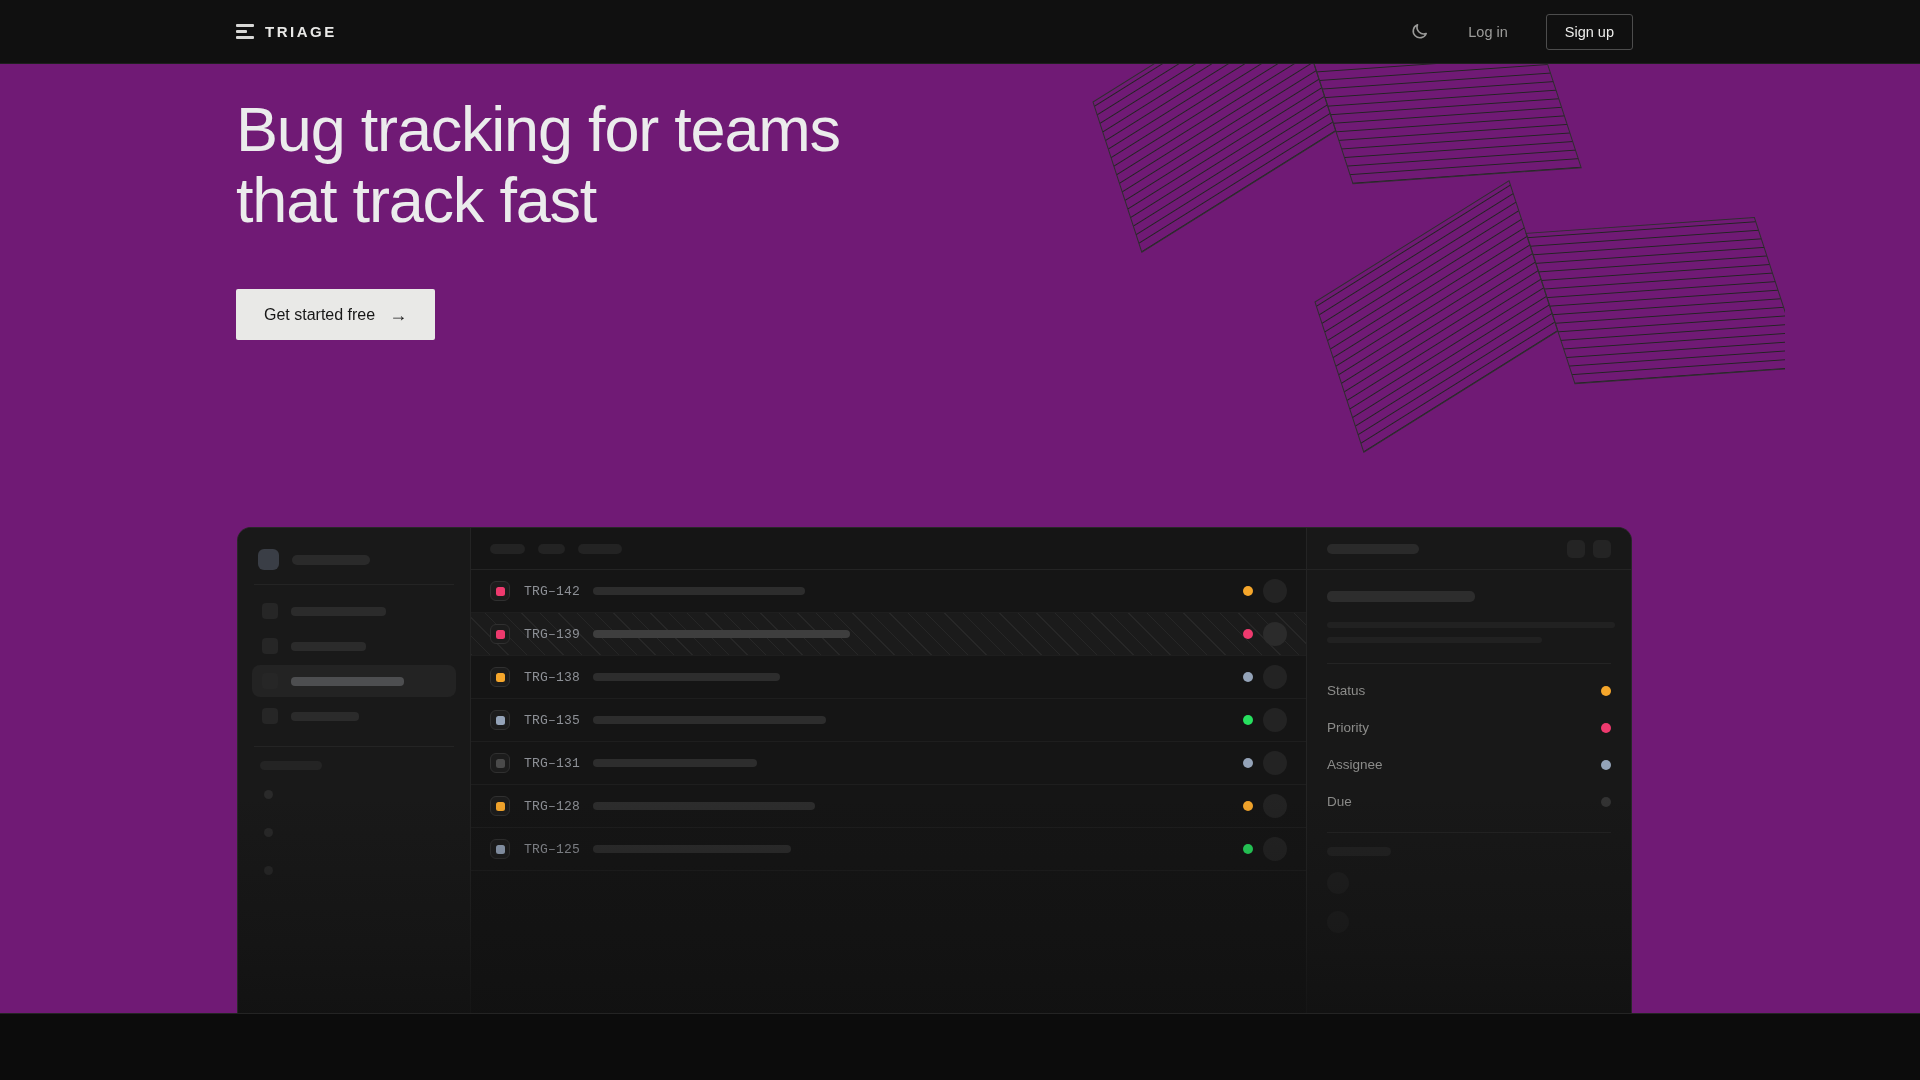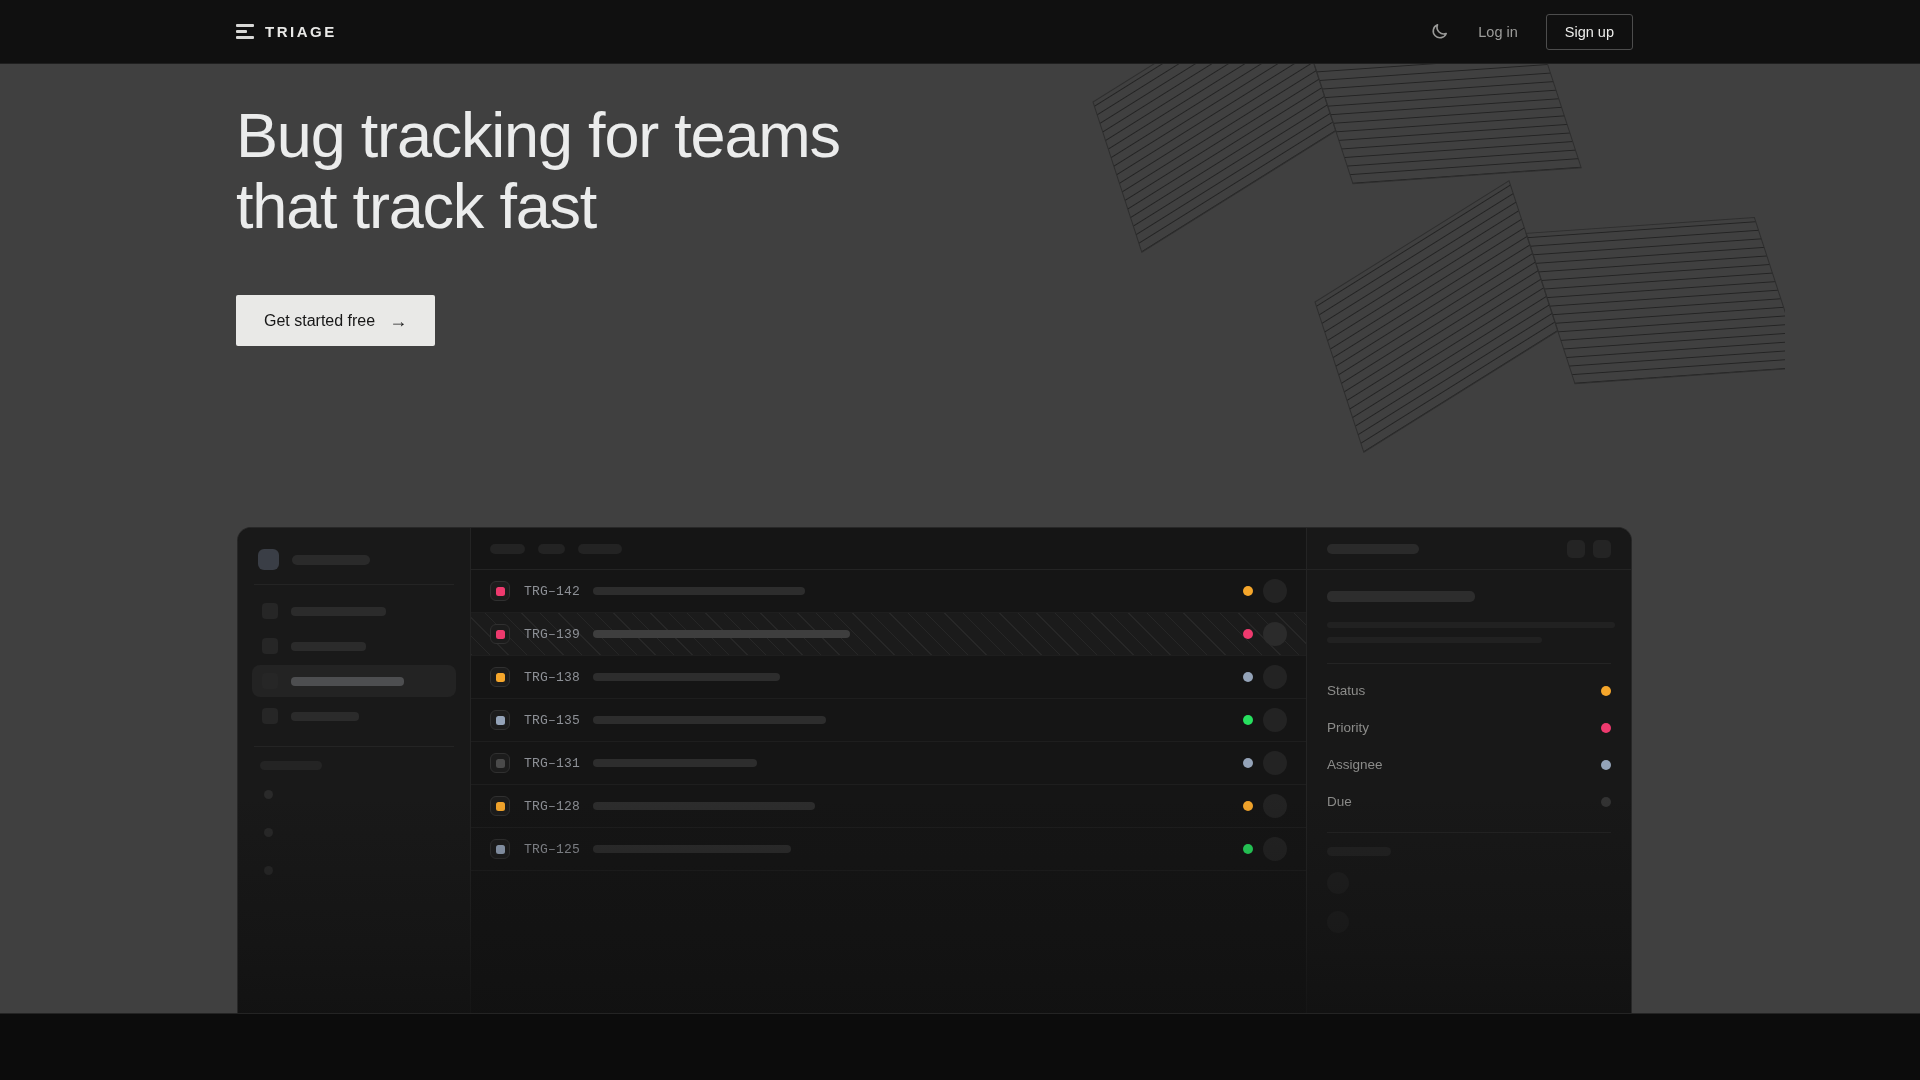--- a/index.html
+++ b/index.html
@@ -1,40 +1,40 @@
 <!DOCTYPE html>
 <html><head>
 <meta charset="utf-8">
 <style>
   html,body{margin:0;padding:0;background:#101010;}
-  .page{position:relative;width:1920px;height:1080px;overflow:hidden;background:#404040;
+  .page{position:relative;width:1920px;height:1080px;overflow:hidden;background:#701a75;
         font-family:"Liberation Sans",sans-serif;color:#eaeaea;}
 
   
   .nav{position:absolute;top:0;left:0;right:0;height:64px;display:flex;align-items:center;
        justify-content:space-between;padding:0 287px 0 236px;box-sizing:border-box;
        background:#101010;border-bottom:1px solid #1f1f1f;z-index:6;}
   .brand{display:flex;align-items:center;gap:11px;}
   .brand-glyph{display:flex;flex-direction:column;gap:3px;width:18px;}
   .brand-glyph i{display:block;height:3px;border-radius:1px;background:#d8d8d6;}
   .brand-glyph i:nth-child(1){width:18px;}
   .brand-glyph i:nth-child(2){width:11px;}
   .brand-glyph i:nth-child(3){width:18px;}
   .brand-name{font-size:15px;font-weight:700;letter-spacing:2.5px;color:#e9e9e7;}
-  .nav-right{display:flex;align-items:center;gap:28px;}
+  .nav-right{display:flex;align-items:center;gap:38px;}
   .moon-btn{width:22px;height:22px;display:grid;place-items:center;background:none;border:none;cursor:pointer;padding:0;}
   .login{font-size:14.5px;color:#9c9c9a;cursor:pointer;}
   .signup{font-size:14.5px;color:#ededeb;background:transparent;border:1px solid #4d4d4d;
           border-radius:3px;padding:9px 18px;cursor:pointer;font-family:inherit;}
 
   
   .deco{position:absolute;left:975px;top:50px;width:810px;height:440px;z-index:1;}
 
   
-  .hero{position:absolute;left:236px;top:100px;z-index:3;}
+  .hero{position:absolute;left:236px;top:94px;z-index:3;}
   .hero h1{margin:0;font-size:63px;line-height:1.13;font-weight:500;letter-spacing:-1.2px;color:#ebecec;}
   .hero p{margin:30px 0 0;font-size:19px;line-height:1.64;color:#8f8f8d;max-width:470px;}
   .cta{margin-top:53px;display:inline-flex;align-items:center;gap:14px;height:51px;padding:0 28px;
        background:#e9e9e7;color:#171717;border:none;border-radius:2px;font-size:16px;font-weight:500;
        font-family:inherit;cursor:pointer;}
   .cta .arrow{font-size:18px;line-height:1;}
 
   
   .card{position:absolute;left:237px;top:527px;width:1395px;height:487px;box-sizing:border-box;
         background:#151515;border:1px solid #272727;border-bottom:none;border-radius:14px 14px 0 0;

